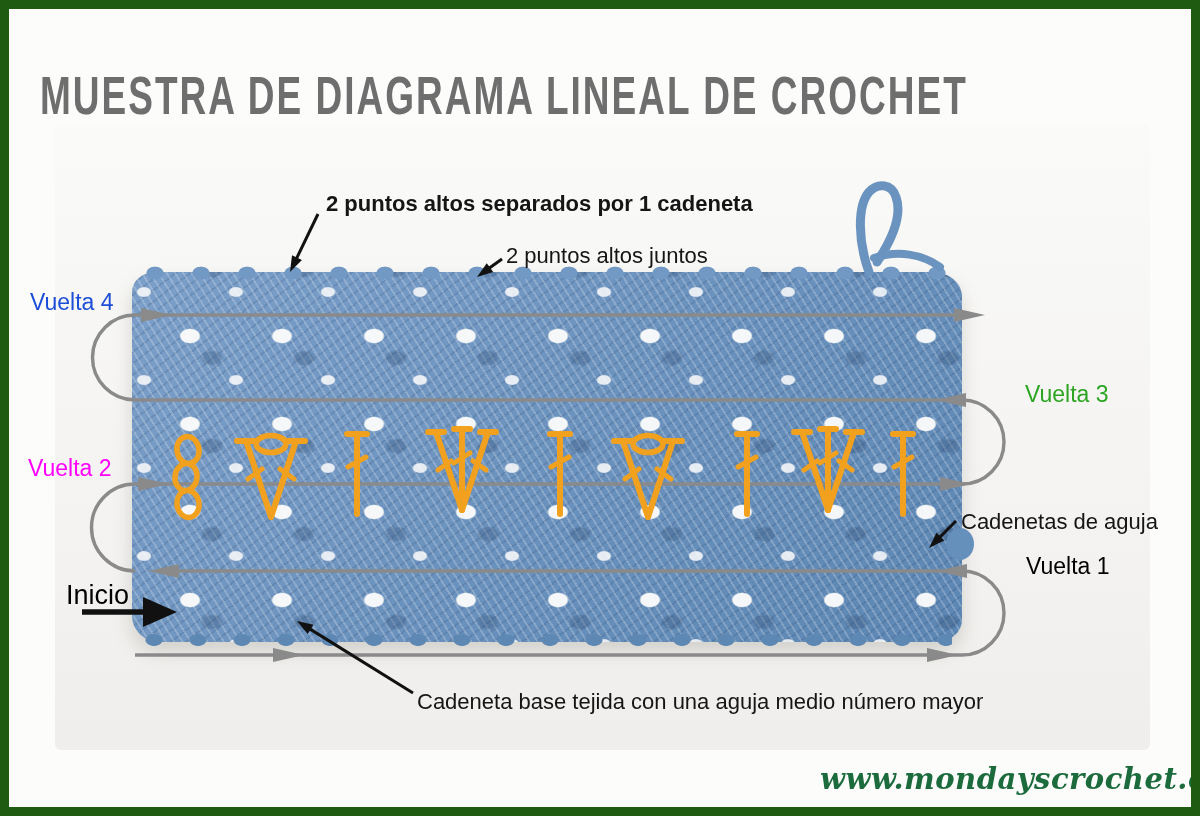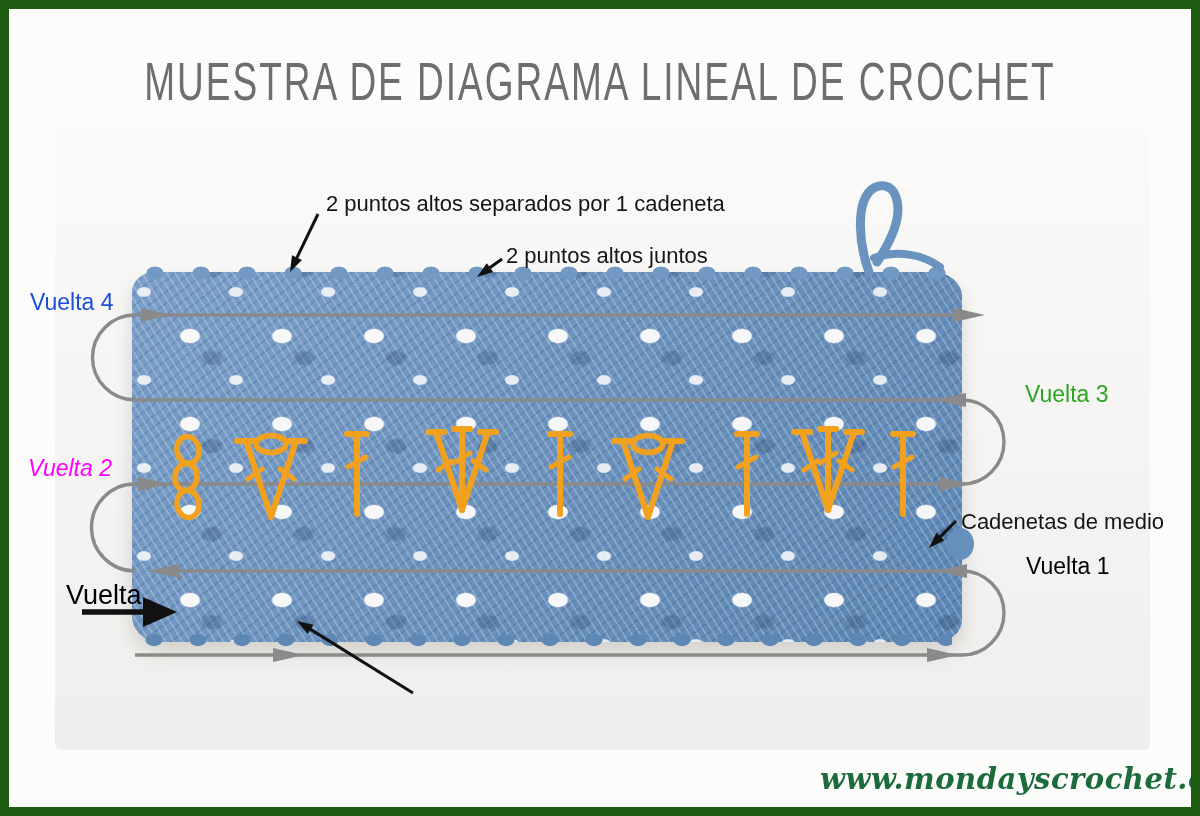--- a/index.html
+++ b/index.html
@@ -6,21 +6,21 @@
   .frame{
     position:relative;width:1200px;height:816px;overflow:hidden;
     background:#fcfcfb;font-family:"Liberation Sans",sans-serif;
   }
   .border-overlay{position:absolute;inset:0;border:9px solid #1f5b10;pointer-events:none;z-index:50;}
   .photo-bg{
     position:absolute;left:55px;top:125px;width:1095px;height:625px;
     background:linear-gradient(180deg,#fafaf8 0%,#f3f2f0 70%,#efeeec 100%);
     border-radius:6px;
   }
-  .title-wrap{position:absolute;left:40px;right:40px;top:52px;text-align:center;}
+  .title-wrap{position:absolute;left:40px;right:40px;top:66px;font-weight:bold;}
   .title-wrap span{
     display:inline-block;font-size:37px;letter-spacing:2px;color:#6e6e6e;
     transform:scaleY(1.45);transform-origin:top center;white-space:nowrap;
   }
   .swatch{
     position:absolute;left:132px;top:272px;width:830px;height:370px;
     border-radius:24px 30px 26px 28px / 20px 24px 22px 26px;
     background-color:#6691bd;
     background-image:
       radial-gradient(ellipse 18px 13px at 50% 50%, rgba(252,252,252,.95) 50%, rgba(252,252,252,0) 60%),
@@ -46,24 +46,24 @@
   .bump{
     position:absolute;left:946px;top:528px;width:28px;height:32px;border-radius:50%;
     background:#6590bc;
   }
   .overlay{position:absolute;left:0;top:0;width:1200px;height:816px;pointer-events:none;z-index:20;}
   .lbl{position:absolute;white-space:nowrap;z-index:30;}
   .ann{font-size:22px;color:#151515;}
   .vuelta{font-size:23px;}
   .lbl-vuelta4{left:30px;top:289px;color:#1d4ed8;}
   .lbl-vuelta3{left:997px;top:381px;color:#2ba522;margin-left:28px;}
-  .lbl-vuelta2{left:28px;top:455px;color:#ff00fe;font-style:italic;}
+  .lbl-vuelta2{left:28px;top:455px;color:#ff00fe;}
   .lbl-vuelta1{left:1026px;top:553px;color:#000000;}
   .lbl-inicio{left:66px;top:580px;font-size:27px;color:#000;}
-  .lbl-2puntos{left:326px;top:191px;}
+  .lbl-2puntos{left:326px;top:191px;font-weight:bold;}
   .lbl-3puntos{left:506px;top:243px;}
   .lbl-subida{left:961px;top:509px;}
   .lbl-base{left:417px;top:689px;}
   .website{
     position:absolute;left:820px;top:762px;z-index:30;
     font-family:"DejaVu Serif",serif;font-style:italic;font-weight:bold;
     font-size:29px;letter-spacing:.5px;color:#1b6b3d;
   }
 </style>
 </head>
@@ -167,22 +167,23 @@
     <g id="g-inicio">
         <line x1="82" y1="612" x2="145" y2="612" stroke="#111111" stroke-width="5.5"></line>
         <polygon points="177,612 143,627 143,597" fill="#111111"></polygon>
       </g>
   </svg>
 
   <div class="lbl vuelta lbl-vuelta4">Vuelta 4</div>
   <div class="lbl vuelta lbl-vuelta3">Vuelta 3</div>
   <div class="lbl vuelta lbl-vuelta2">Vuelta 2</div>
   <div class="lbl vuelta lbl-vuelta1">Vuelta 1</div>
-  <div class="lbl lbl-inicio">Vuelta</div>
+  <div class="lbl lbl-inicio">Inicio</div>
 
   <div class="lbl ann lbl-2puntos">2 puntos altos separados por 1 cadeneta</div>
   <div class="lbl ann lbl-3puntos">2 puntos altos juntos</div>
-  <div class="lbl ann lbl-subida">Cadenetas de medio</div>
+  <div class="lbl ann lbl-subida">Cadenetas de aguja</div>
+  <div class="lbl ann lbl-base">Cadeneta base tejida con una aguja medio número mayor</div>
 
   <div class="website">www.mondayscrochet.com</div>
 
   <div class="border-overlay"></div>
 </div>
 
 </body></html>

